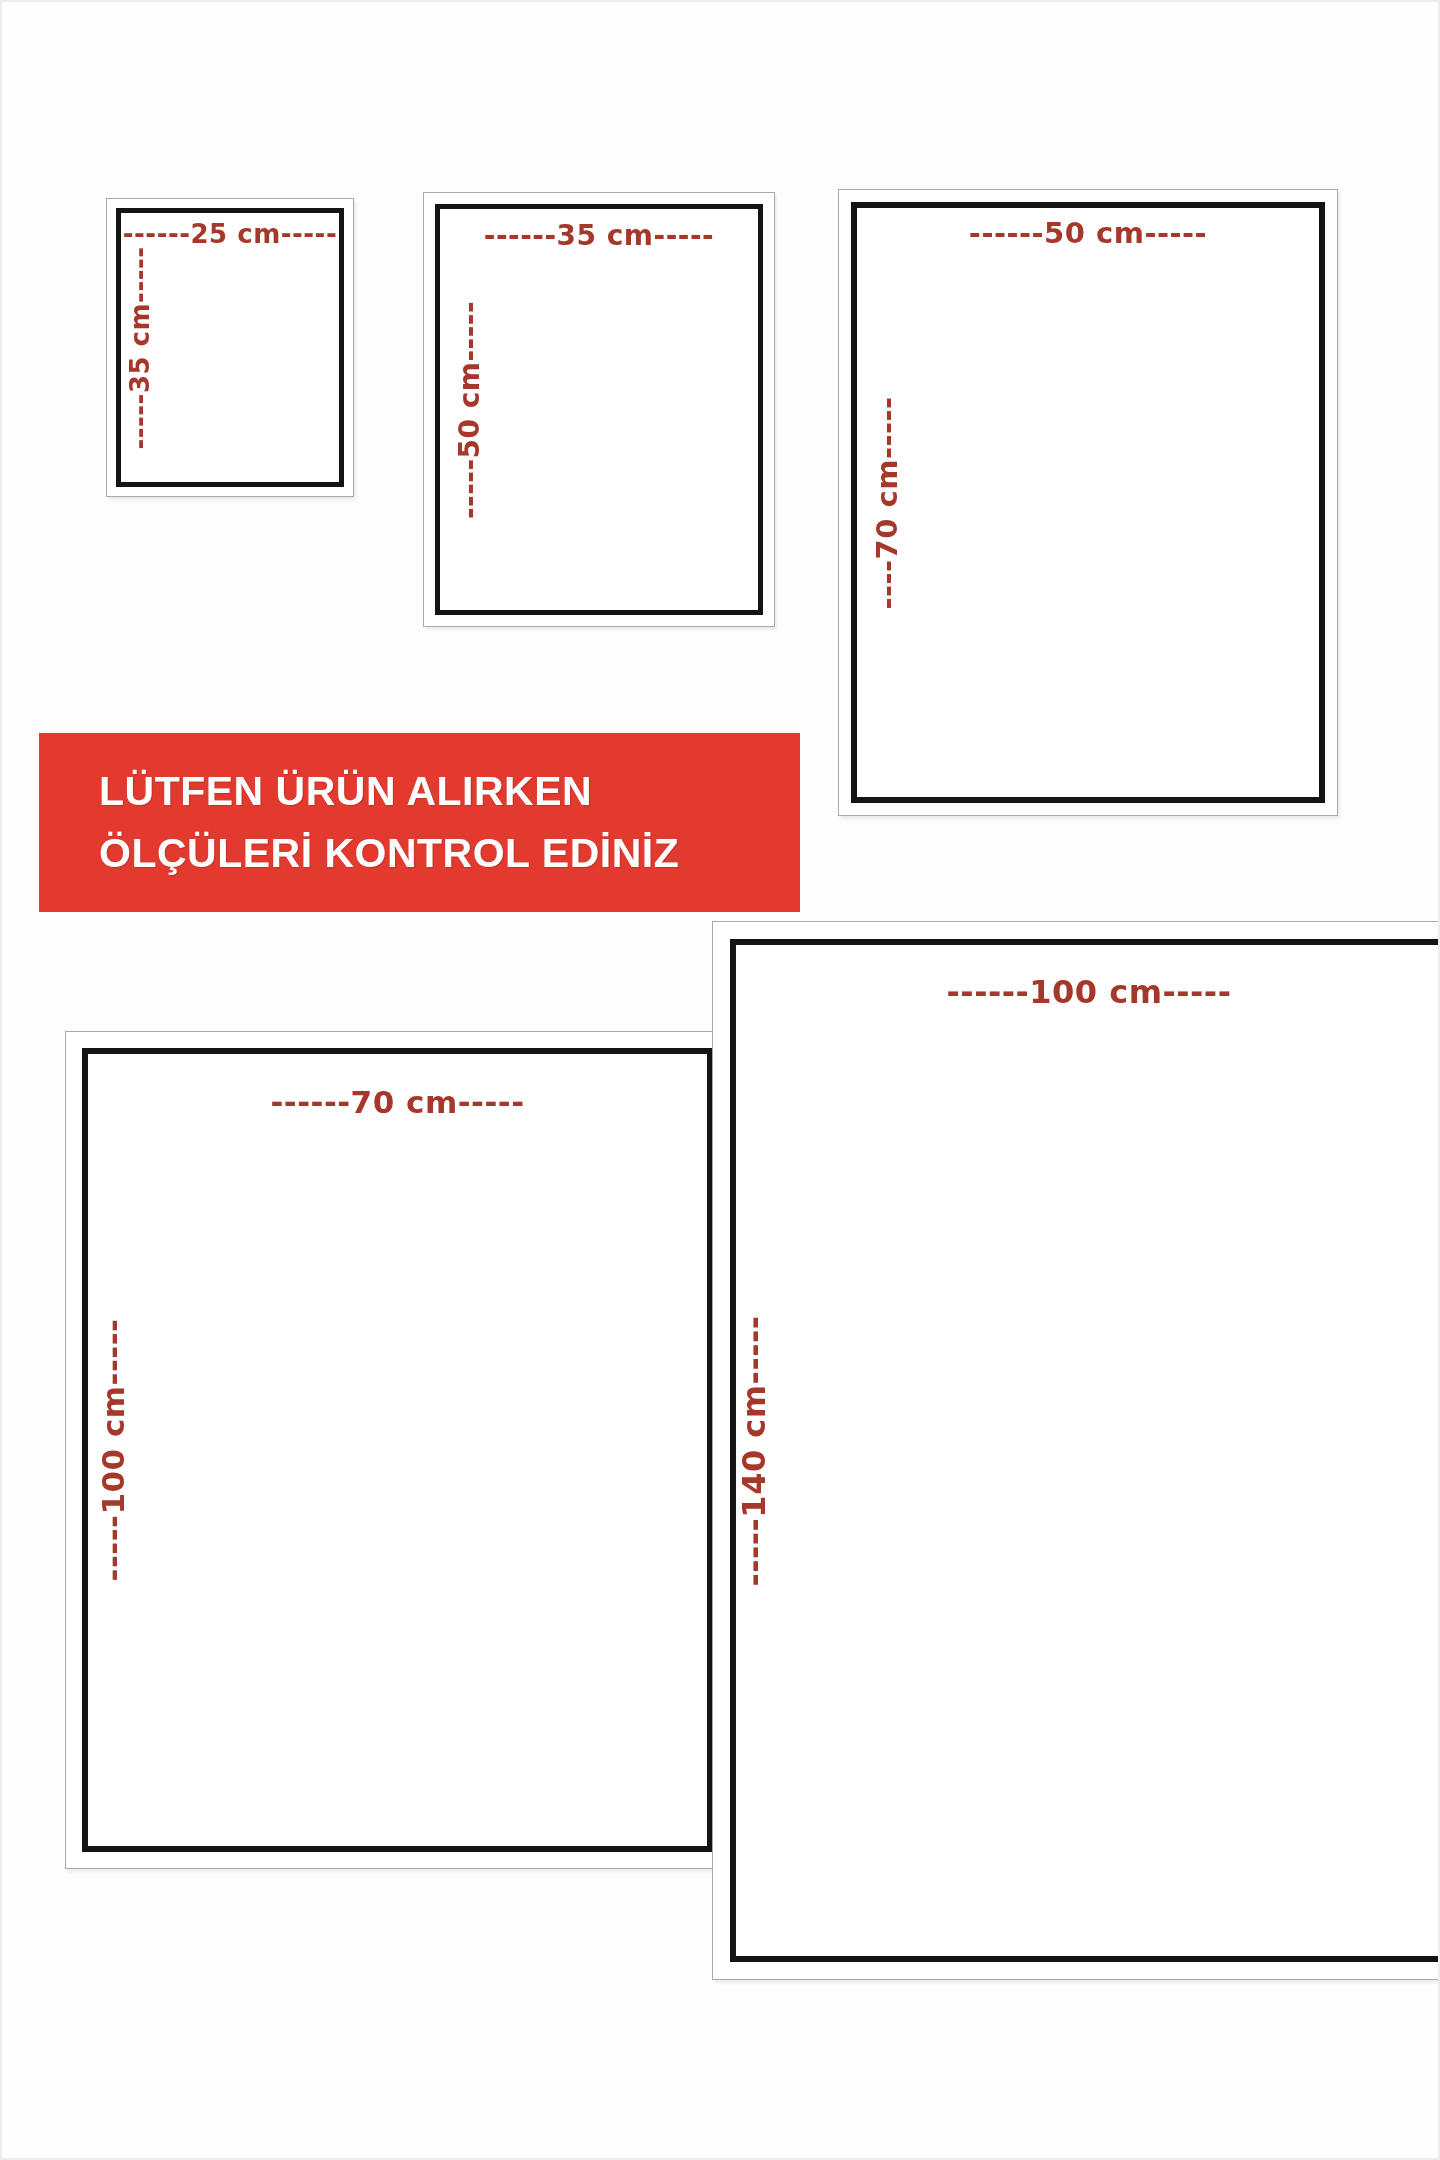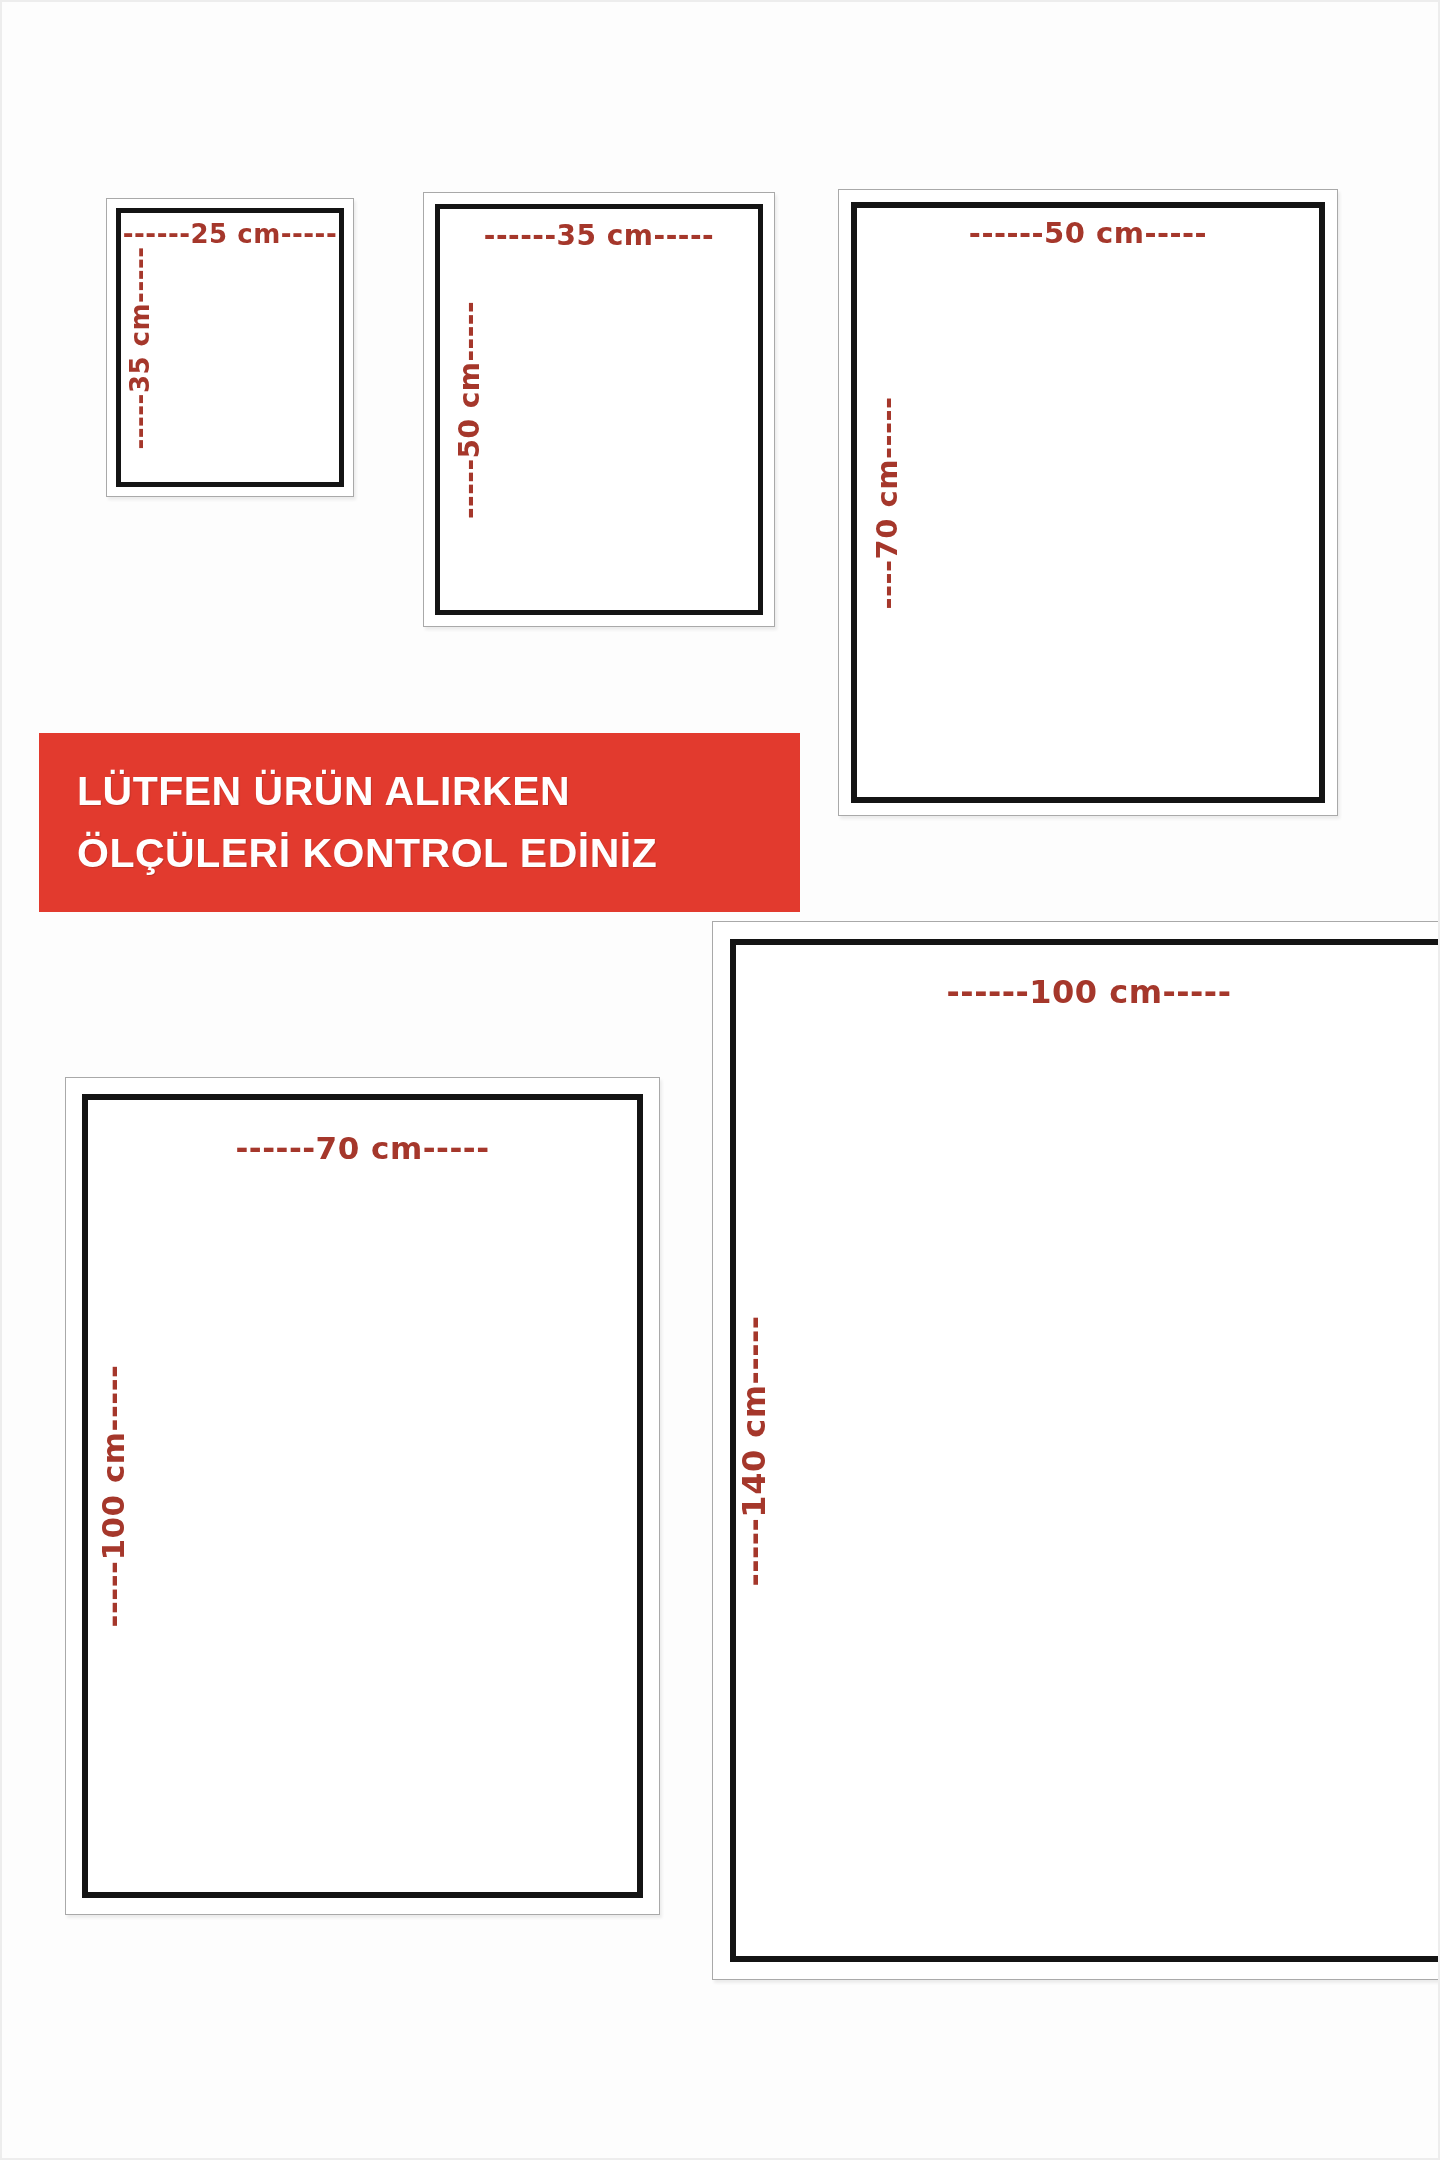--- a/index.html
+++ b/index.html
@@ -63,21 +63,21 @@
   #box-35x50 .h-label { top: 10px; font-size: 28px; }
   #box-35x50 .v-label { left: 45px; font-size: 28px; }
 
   
   #box-50x70 { left: 836px; top: 187px; width: 500px; height: 627px; }
   #box-50x70 .inner-frame { left: 12px; top: 12px; right: 12px; bottom: 12px; border-width: 6px; }
   #box-50x70 .h-label { top: 8px; font-size: 29px; }
   #box-50x70 .v-label { left: 48px; font-size: 29px; }
 
   
-  #box-70x100 { left: 63px; top: 1075px; width: 595px; height: 838px; }
+  #box-70x100 { left: 63px; top: 1029px; width: 665px; height: 838px; }
   #box-70x100 .inner-frame { left: 16px; top: 16px; right: 16px; bottom: 16px; border-width: 6px; }
   #box-70x100 .h-label { top: 30px; font-size: 31px; }
   #box-70x100 .v-label { left: 47px; font-size: 31px; }
 
   
   #box-100x140 { left: 710px; top: 919px; width: 754px; height: 1059px; }
   #box-100x140 .inner-frame { left: 17px; top: 17px; right: 17px; bottom: 17px; border-width: 6px; }
   #box-100x140 .h-label { top: 28px; font-size: 32px; }
   #box-100x140 .v-label { left: 41px; font-size: 32px; }
 
@@ -86,21 +86,21 @@
     position: absolute;
     left: 37px;
     top: 731px;
     width: 761px;
     height: 179px;
     background: var(--banner-bg, #e23a2e);
     color: var(--banner-text, #ffffff);
     display: flex;
     flex-direction: column;
     justify-content: center;
-    padding-left: 38px;
+    padding-left: 60px;
     box-sizing: border-box;
     font-family: "Liberation Sans", sans-serif;
     font-weight: bold;
     font-size: 41px;
     line-height: 1.5;
     letter-spacing: 0.5px;
     text-shadow: 1px 1px 1px rgba(0,0,0,0.15);
   }
 </style>
 </head>

